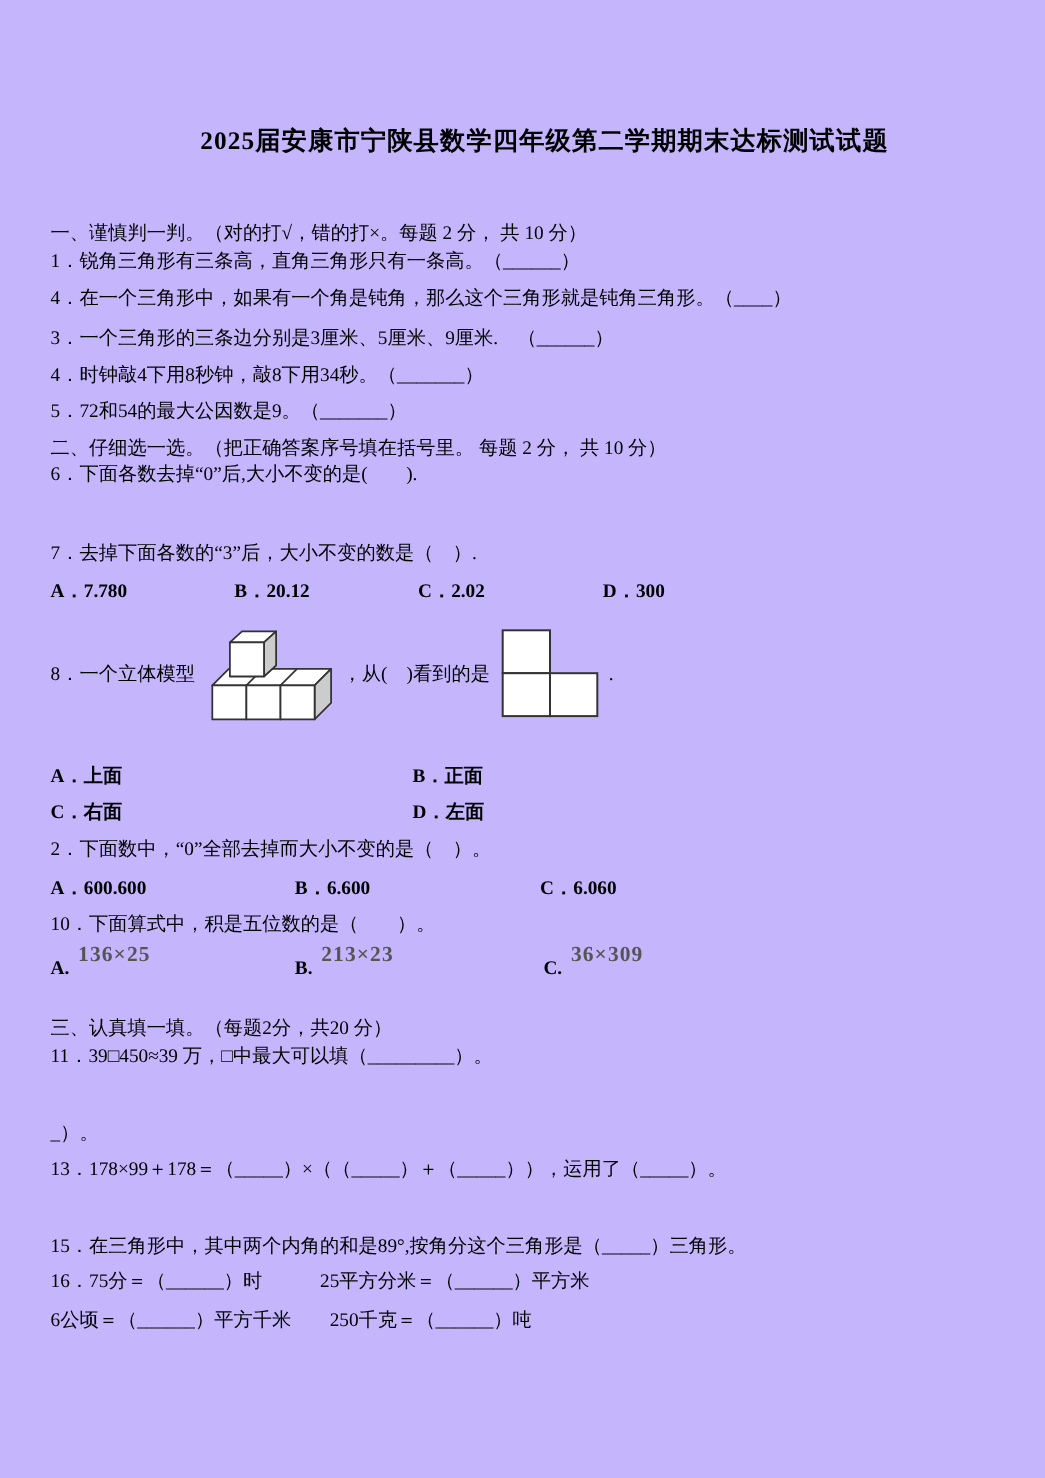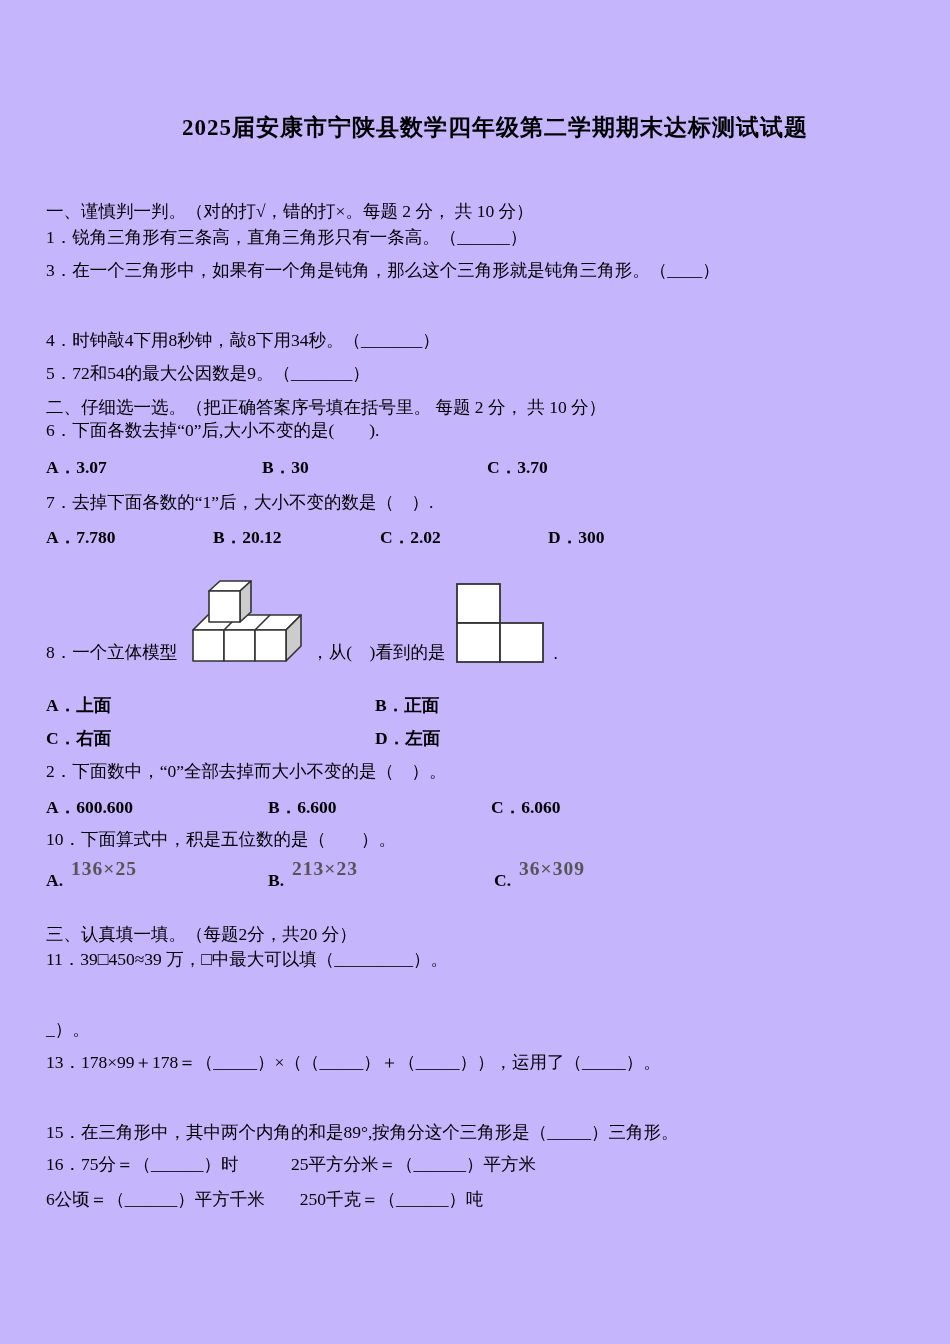--- a/index.html
+++ b/index.html
@@ -25,21 +25,21 @@
     white-space:pre;
     font-family:Liberation Serif, serif;
   }
   .optrow { position:absolute; left:46px; width:870px; height:24px; }
   .opt {
     position:absolute; top:0;
     font-size:17.5px; font-weight:bold; white-space:pre;
   }
   .q8row {
     position:absolute; left:46px; top:560px; height:104px; width:870px;
-    display:flex; align-items:flex-end;
+    display:flex; align-items:center;
   }
   .q8row .txt { font-size:17.5px; white-space:pre; }
   .fig3d { margin-left:10px; margin-right:6px; flex:0 0 auto; }
   .figL  { margin-left:10px; margin-right:8px; flex:0 0 auto; }
   .exprlabel { font-weight:bold; font-size:17.5px; }
   .expr {
     position:relative; top:-11px; left:8px;
     color:#555; font-weight:bold;
     font-size:19.5px; letter-spacing:1px;
     font-family:"Liberation Serif","DejaVu Serif",serif;
@@ -47,34 +47,30 @@
 </style>
 </head>
 <body>
 
 <div class="page">
 
   <div class="title">2025届安康市宁陕县数学四年级第二学期期末达标测试试题</div>
 
   <div class="line" style="top:200px">一、谨慎判一判。（对的打√，错的打×。每题 2 分， 共 10 分）</div>
   <div class="line" style="top:226px">1．锐角三角形有三条高，直角三角形只有一条高。（______）</div>
-  <div class="line" style="top:259px">3．在一个三角形中，如果有一个角是钝角，那么这个三角形就是钝角三角形。（____）</div>
+  <div class="line" style="top:259px">4．在一个三角形中，如果有一个角是钝角，那么这个三角形就是钝角三角形。（____）</div>
+  <div class="line" style="top:296px">3．一个三角形的三条边分别是3厘米、5厘米、9厘米.　（______）</div>
   <div class="line" style="top:329px">4．时钟敲4下用8秒钟，敲8下用34秒。（_______）</div>
   <div class="line" style="top:362px">5．72和54的最大公因数是9。（_______）</div>
 
   <div class="line" style="top:396px">二、仔细选一选。（把正确答案序号填在括号里。 每题 2 分， 共 10 分）</div>
 
   <div class="line" style="top:419px">6．下面各数去掉“0”后,大小不变的是(　　).</div>
-  <div class="optrow" style="top:455px">
-    <span class="opt" style="left:0">A．3.07</span>
-    <span class="opt" style="left:216px">B．30</span>
-    <span class="opt" style="left:441px">C．3.70</span>
-  </div>
 
-  <div class="line" style="top:491px">7．去掉下面各数的“1”后，大小不变的数是（　）.</div>
+  <div class="line" style="top:491px">7．去掉下面各数的“3”后，大小不变的数是（　）.</div>
   <div class="optrow" style="top:525px">
     <span class="opt" style="left:0">A．7.780</span>
     <span class="opt" style="left:167px">B．20.12</span>
     <span class="opt" style="left:334px">C．2.02</span>
     <span class="opt" style="left:502px">D．300</span>
   </div>
 
   <div class="q8row">
     <span class="txt">8．一个立体模型</span>
     <svg class="fig3d" width="118" height="90" viewBox="0 0 118 90">

